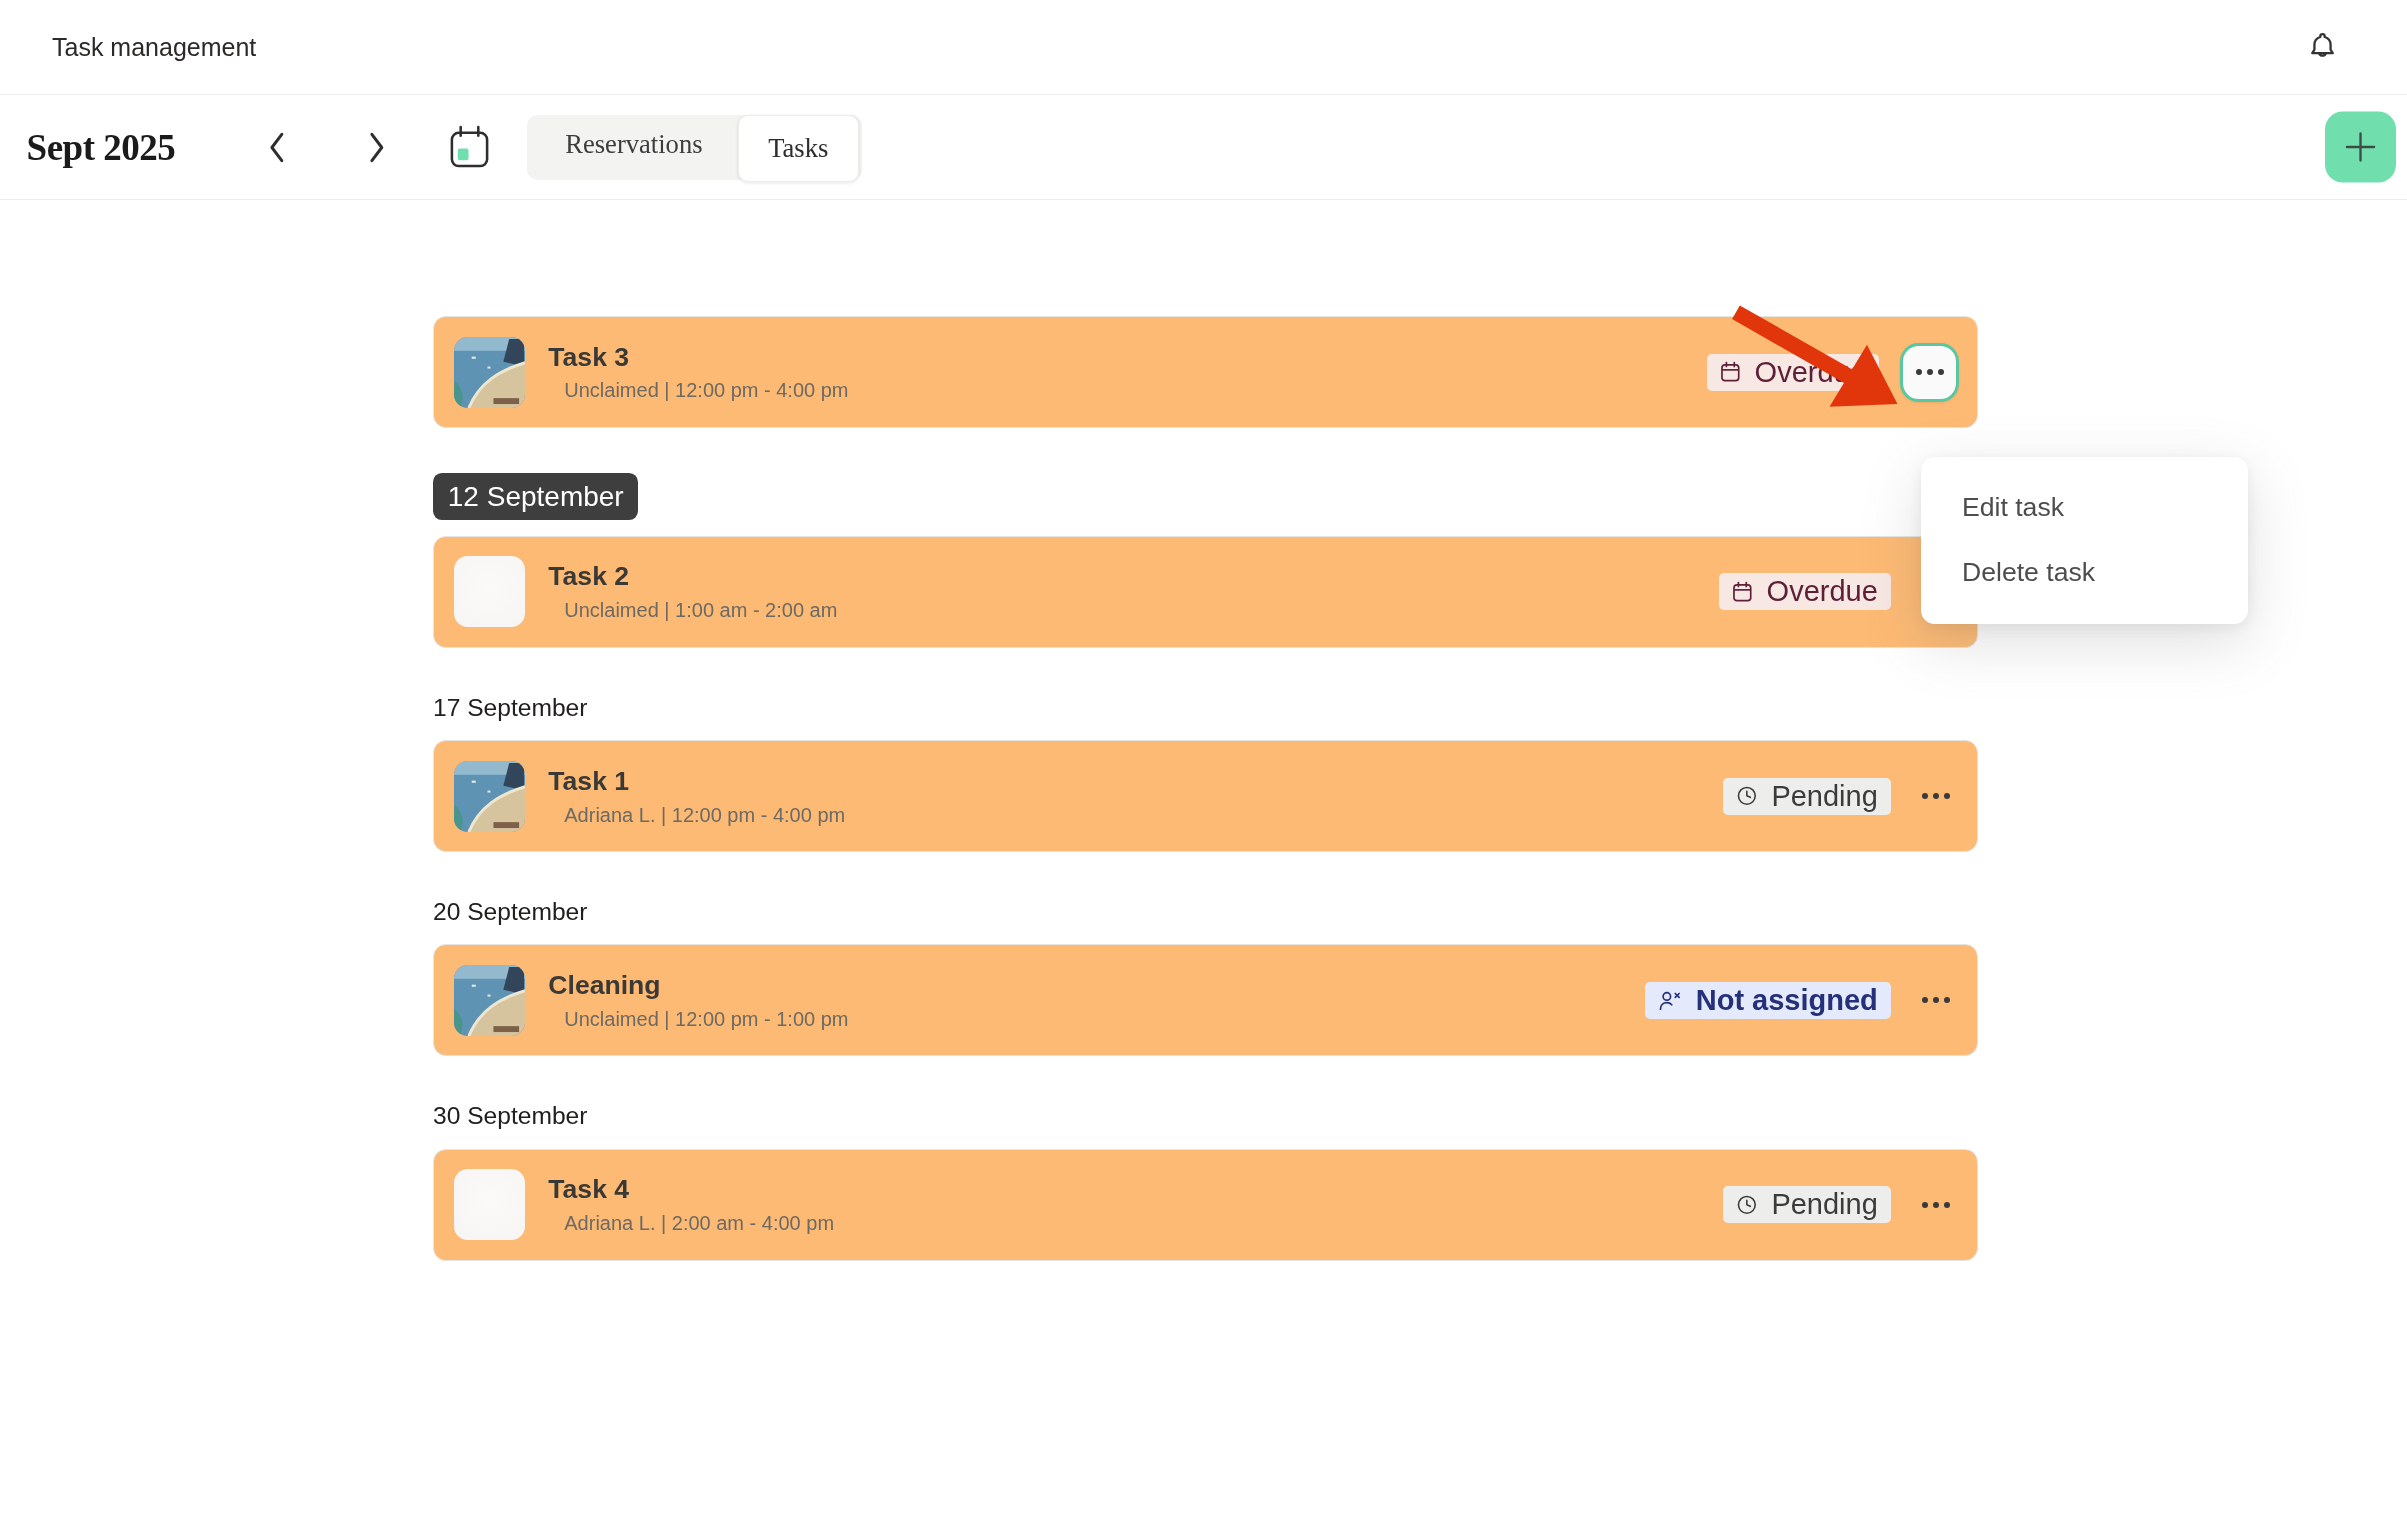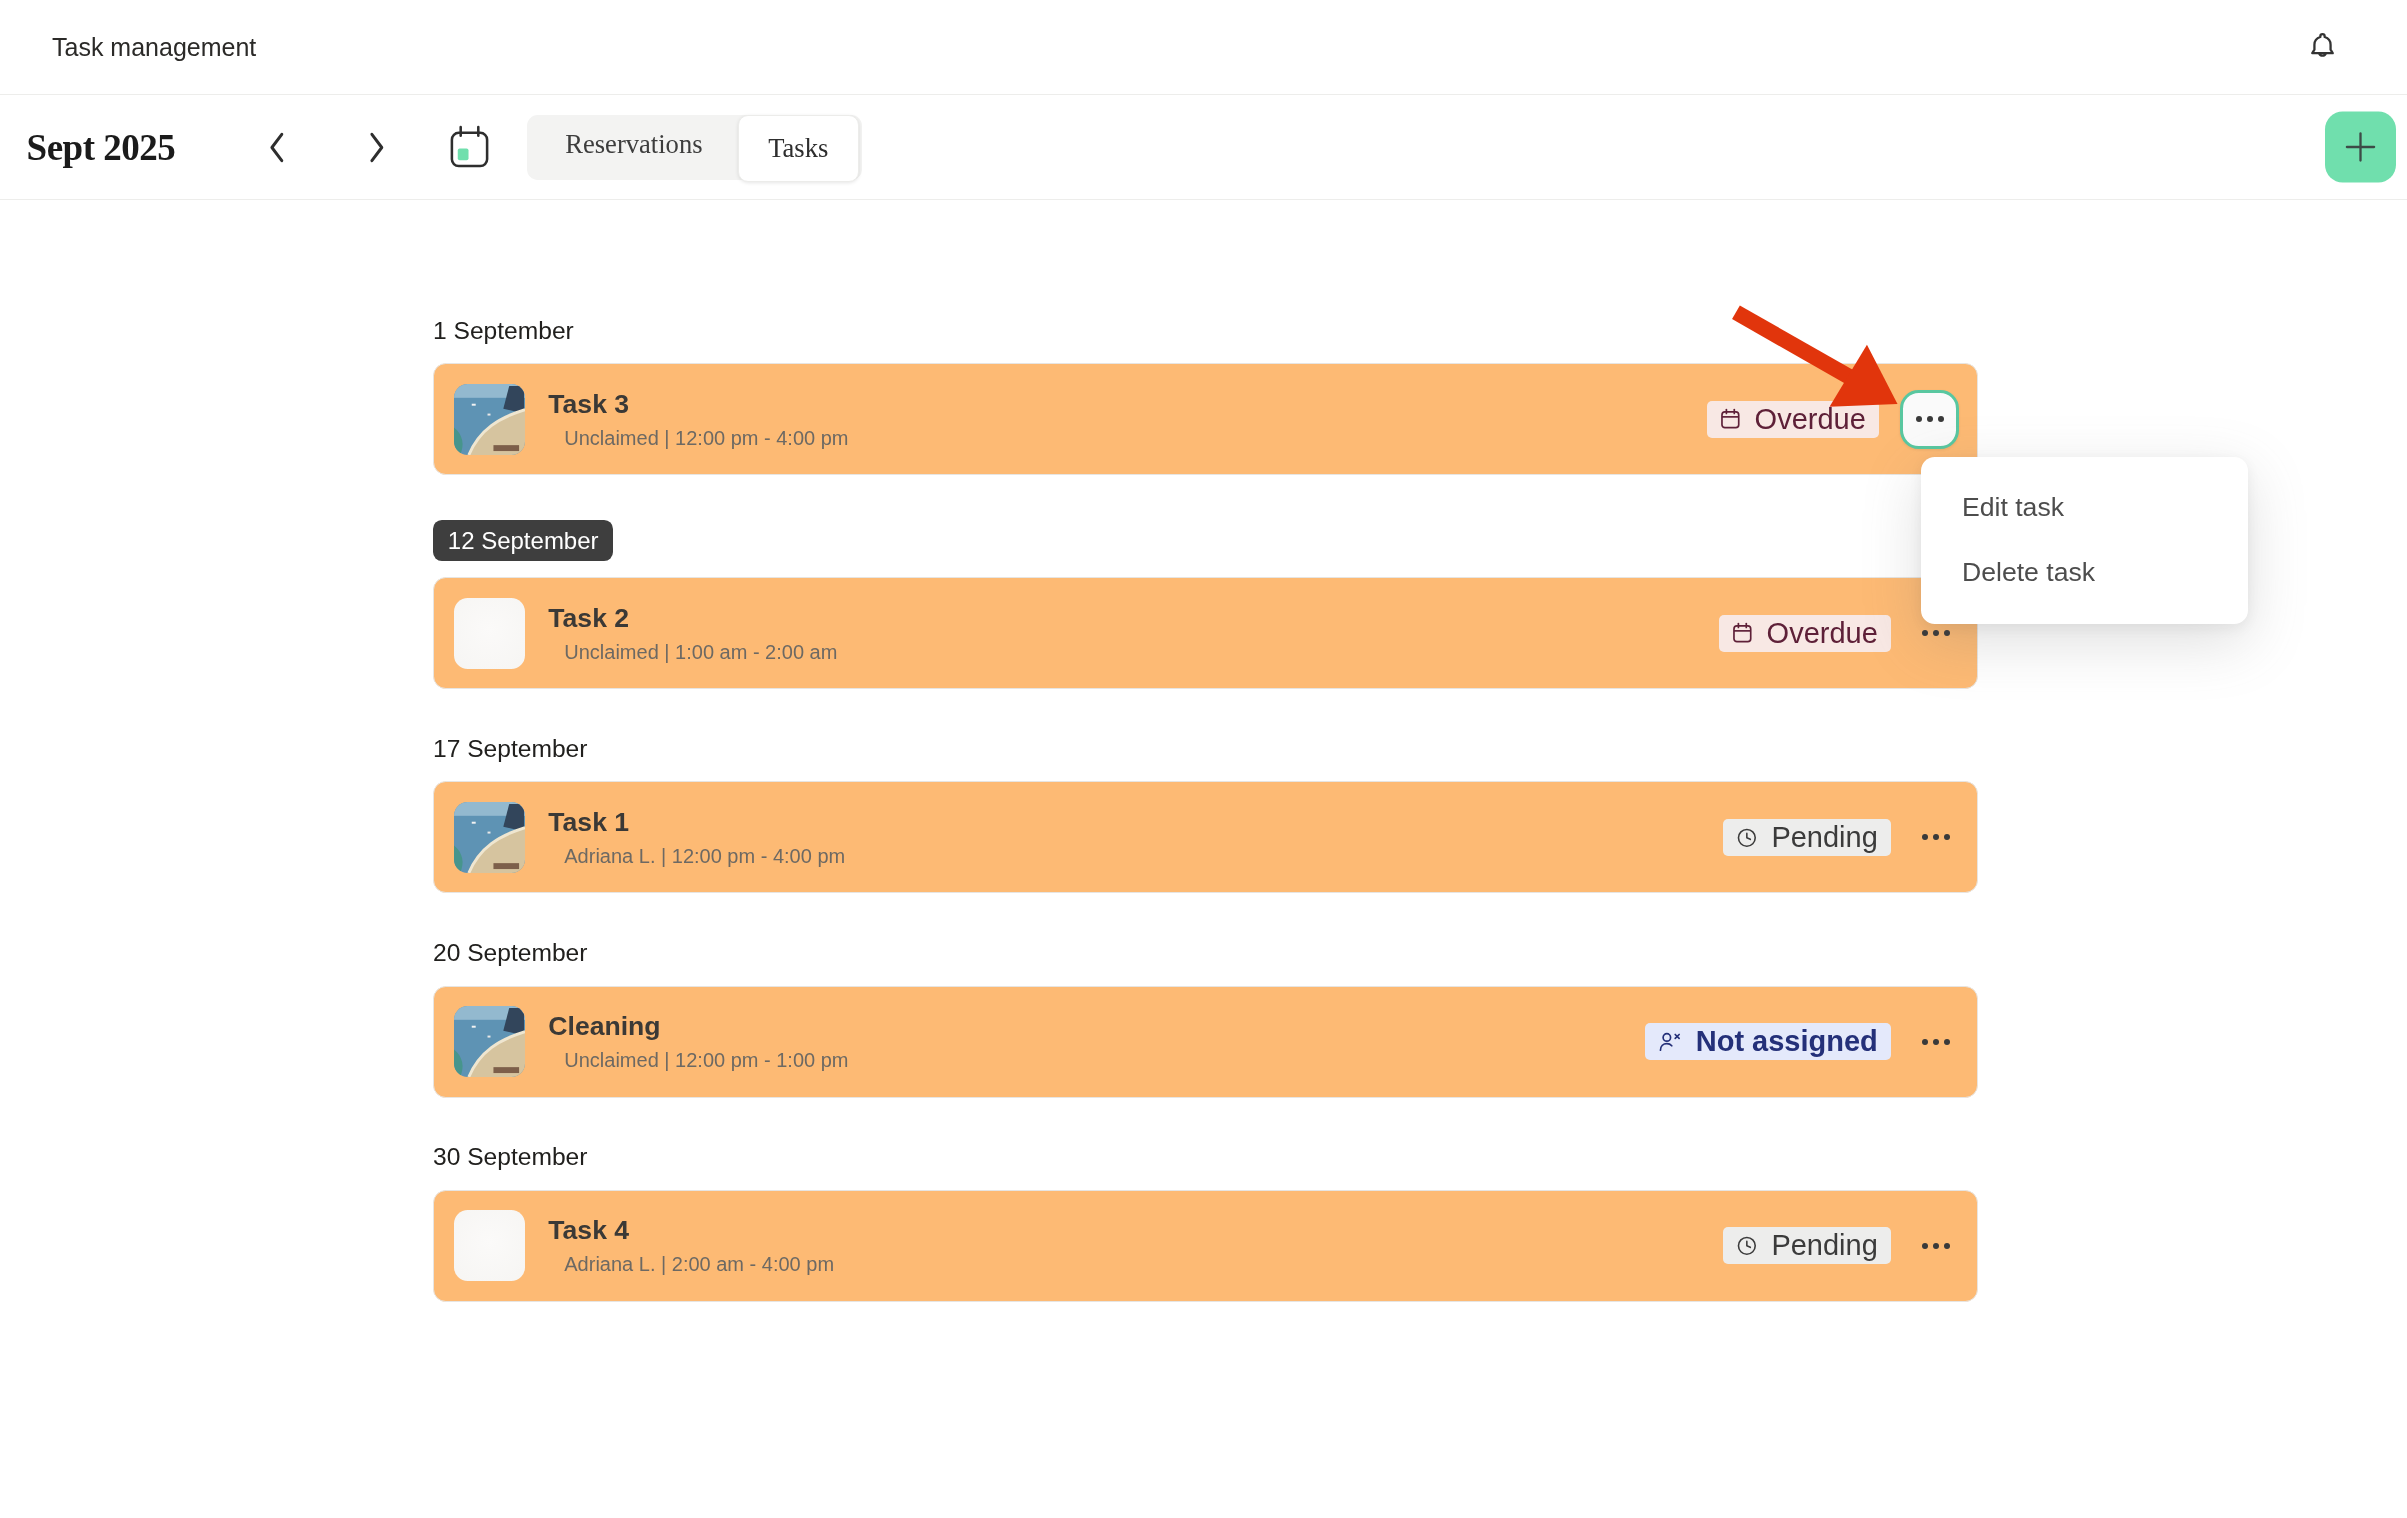--- a/index.html
+++ b/index.html
@@ -22,21 +22,21 @@
   .cal-btn { background:none; border:none; cursor:pointer; margin-left:41px; display:flex; align-items:center; }
   .tabs { margin-left:35px; height:65px; background:#f3f3f2; border-radius:10.8px; display:flex; align-items:flex-start; padding:0 3px; }
   .tab { border:none; background:transparent; font-family:inherit; font-size:26.6px; color:#3d3d3d; padding:0 35px; height:59px; border-radius:9.9px; cursor:pointer; }
   .tab.active { background:#ffffff; height:67px; box-shadow:0 1px 3.9px rgba(0,0,0,0.10); border:1px solid #ececea; color:#2e2e2e; padding:0 29.6px; }
   .add-btn { position:absolute; right:11.8px; top:50%; transform:translateY(-50%); width:71px; height:71px; border:none; border-radius:17.7px; background:#70dfad; cursor:pointer; display:flex; align-items:center; justify-content:center; }
 
   
   .content { padding:116px 0 0 433px; width:1978px; }
   .group { margin-bottom:45px; width:1545px; }
   .date-label { font-size:24.6px; color:#21201e; height:29.6px; display:flex; align-items:center; margin-bottom:17.7px; }
-  .date-pill { display:inline-flex; align-items:center; background:#3e3e3e; color:#fff; font-size:24px; border-radius:8.9px; padding:0 14.8px; height:41px; margin-bottom:15.8px; }
+  .date-pill { display:inline-flex; align-items:center; background:#3e3e3e; color:#fff; font-size:28px; border-radius:8.9px; padding:0 14.8px; height:47px; margin-bottom:15.8px; }
   .card { height:112px; background:#fdba74; border:1px solid #e7e5e2; border-radius:12.8px; display:flex; align-items:center; padding:0 17.7px 0 19.7px; }
   .thumb { width:71px; height:71px; border-radius:13.8px; overflow:hidden; flex:0 0 auto; }
   .thumb.placeholder { background:radial-gradient(circle at 50% 45%, #fbfaf9 0%, #f6f5f3 100%); }
   .tcol { margin-left:23.6px; display:flex; flex-direction:column; gap:6.9px; }
   .ttl { font-size:26.6px; font-weight:600; color:#3b3936; }
   .sub { font-size:20px; color:#6d6963;margin-left:16px; }
   .right { margin-left:auto; display:flex; align-items:center; gap:21.7px; }
   .badge { display:inline-flex; align-items:center; gap:14px; height:37px; border-radius:5px; padding:0 12.8px; font-size:29px; font-weight:500; }
   .badge.overdue { background:#f8e8e4; color:#5e2038; }
   .badge.pending { background:#ededec; color:#3b3b3b; }
@@ -111,21 +111,20 @@
           <line x1="17" y1="3" x2="17" y2="31"></line>
             <line x1="3" y1="17" x2="31" y2="17"></line>
         </svg>
       </span>
     </button>
   </div>
 
   <main class="content">
 
     <section class="group">
-      <div class="date-label">1 September</div>
       <div class="card">
         <div class="thumb">
           <svg class="icon" width="71" height="71" viewBox="0 0 72 72">
             <rect width="72" height="72" fill="#5e93b4"></rect>
             <rect width="72" height="14" fill="#93b9cf"></rect>
             <polygon points="56,2 71,2 71,30 50,25" fill="#32455b"></polygon>
             <path d="M72 26 C46 34, 26 46, 15 72 L72 72 Z" fill="#d6c49f"></path>
             <path d="M72 26 C46 34, 26 46, 15 72" stroke="#efe6d0" stroke-width="3" fill="none"></path>
             <path d="M0 44 C9 51, 11 62, 6 72 L0 72 Z" fill="#47958c"></path>
             <rect x="18" y="20" width="4" height="2" fill="#f2f2f2"></rect>

